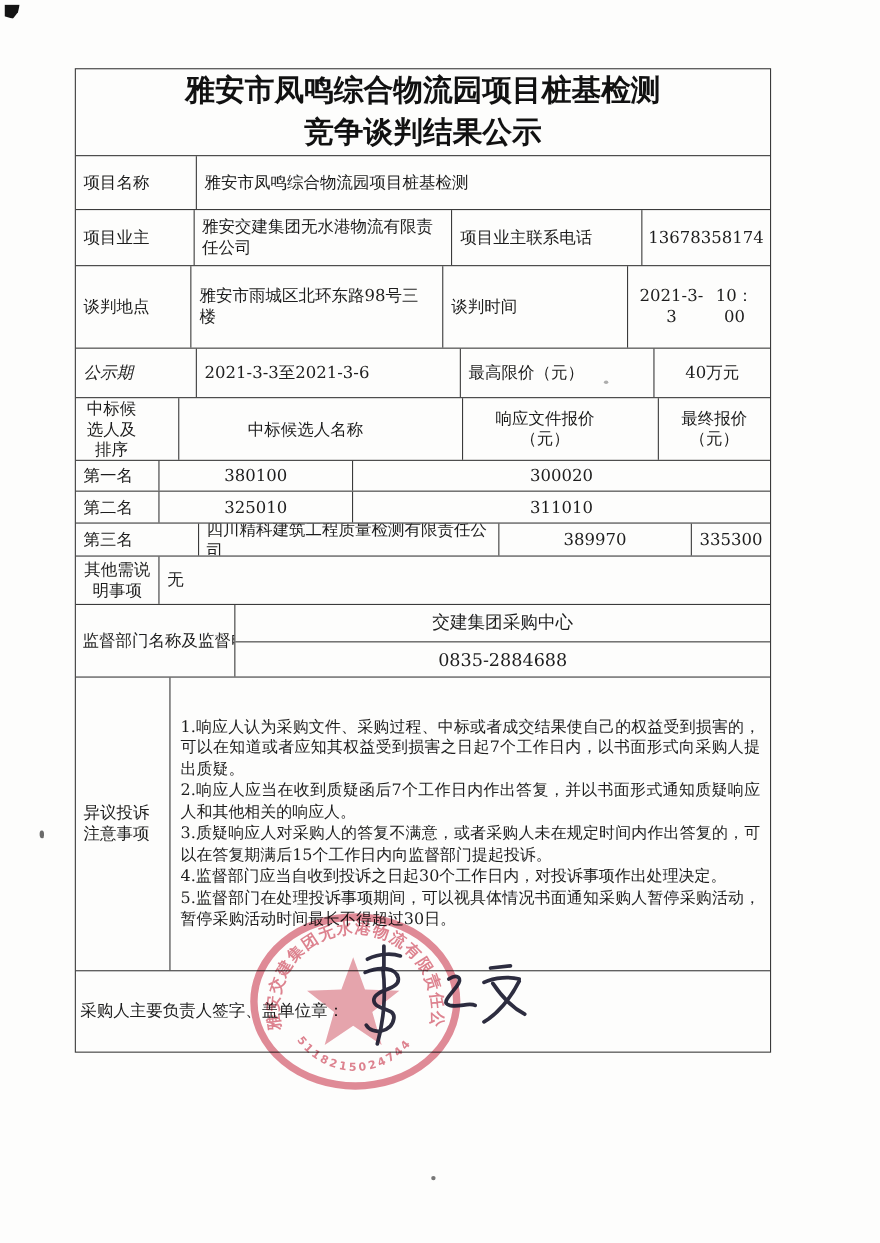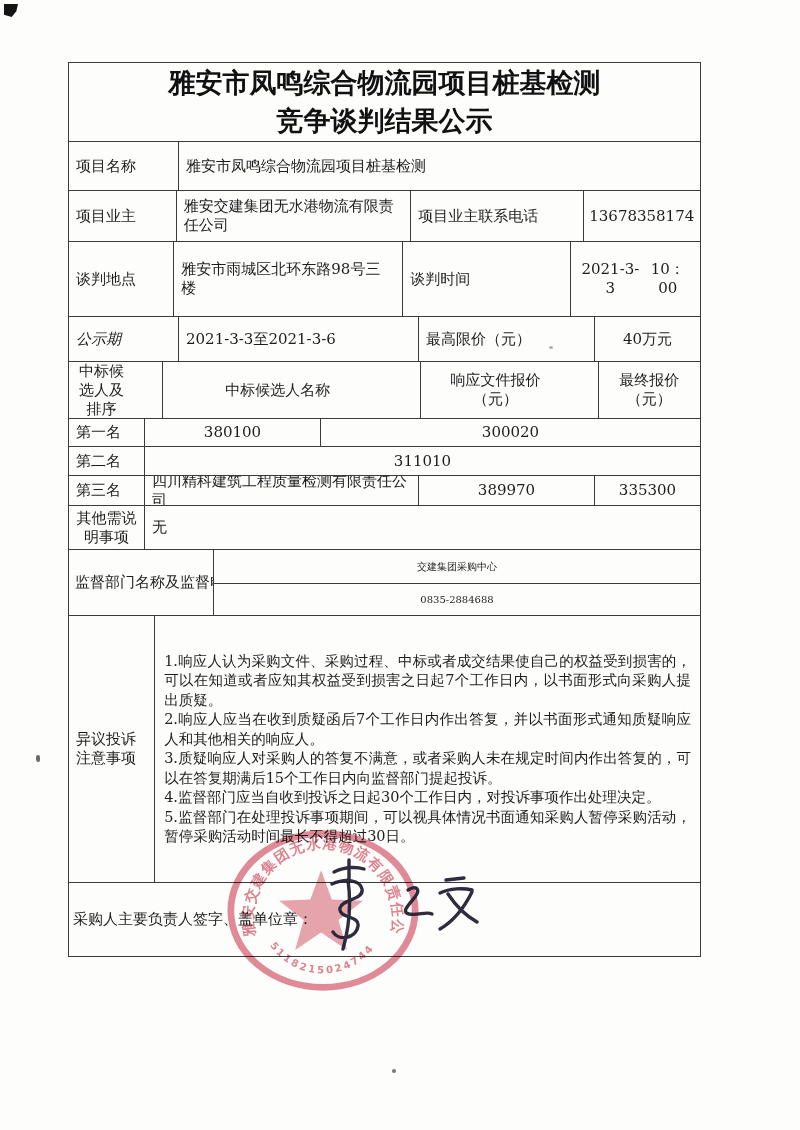--- a/index.html
+++ b/index.html
@@ -12,21 +12,21 @@
         font-size:15px;line-height:19px;padding:2px 7px;overflow:hidden;}
   .cell.nb{border-left:none;}
   .center{justify-content:center;text-align:center;}
   .grow{flex:1 1 auto;}
   .title-row{flex-direction:column;justify-content:center;align-items:center;
              font-family:"DejaVu Sans","Liberation Sans",sans-serif;font-weight:bold;
              font-size:27px;line-height:38px;color:#111;}
   .clip{white-space:nowrap;overflow:hidden;}
   .sup-right{flex:1 1 auto;display:flex;flex-direction:column;}
   .sup-sub{box-sizing:border-box;display:flex;align-items:center;justify-content:center;
-           font-size:10px;}
+           font-size:16px;}
   .sup-sub.top{border-bottom:1.6px solid #3b3b3b;}
   .obj-text{font-size:14.5px;line-height:19.5px;text-align:justify;}
   .obj-text p{margin:0;}
   .seal{position:absolute;left:222px;top:826px;width:202px;height:168px;
         mix-blend-mode:multiply;opacity:.88;pointer-events:none;}
   .sig{position:absolute;left:296px;top:856px;width:190px;height:100px;pointer-events:none;}
   .corner-mark{position:absolute;left:4px;top:4px;width:14px;height:13px;background:#141414;
                clip-path:polygon(0 0,100% 0,88% 55%,55% 100%,0 82%);}
   .speck1{position:absolute;left:36px;top:755px;width:4px;height:7px;background:#3a3a3a;
           border-radius:50% 50% 40% 60%;opacity:.75;}
@@ -88,25 +88,26 @@
       <div class="cell grow center">最终报价（元）</div>
     </div>
 
     <div class="row" style="height:28px;">
       <div class="cell nb" style="width:75px;">第一名</div>
       <div class="cell center" style="width:176px;">380100</div>
       <div class="cell grow center">300020</div>
     </div>
     <div class="row" style="height:29px;">
       <div class="cell nb" style="width:75px;">第二名</div>
+      <div class="cell center" style="width:176px;">325010</div>
       <div class="cell grow center">311010</div>
     </div>
     <div class="row" style="height:30px;">
       <div class="cell nb" style="width:75px;">第三名</div>
-      <div class="cell" style="width:274px;">四川精科建筑工程质量检测有限责任公司</div>
+      <div class="cell" style="width:274px;margin-left:36px;">四川精科建筑工程质量检测有限责任公司</div>
       <div class="cell center" style="width:176px;">389970</div>
       <div class="cell grow center">335300</div>
     </div>
 
     <div class="row" style="height:44px;">
       <div class="cell nb center" style="width:75px;padding:2px 4px;">其他需说明事项</div>
       <div class="cell grow">无</div>
     </div>
 
     <div class="row" style="height:66px;">

